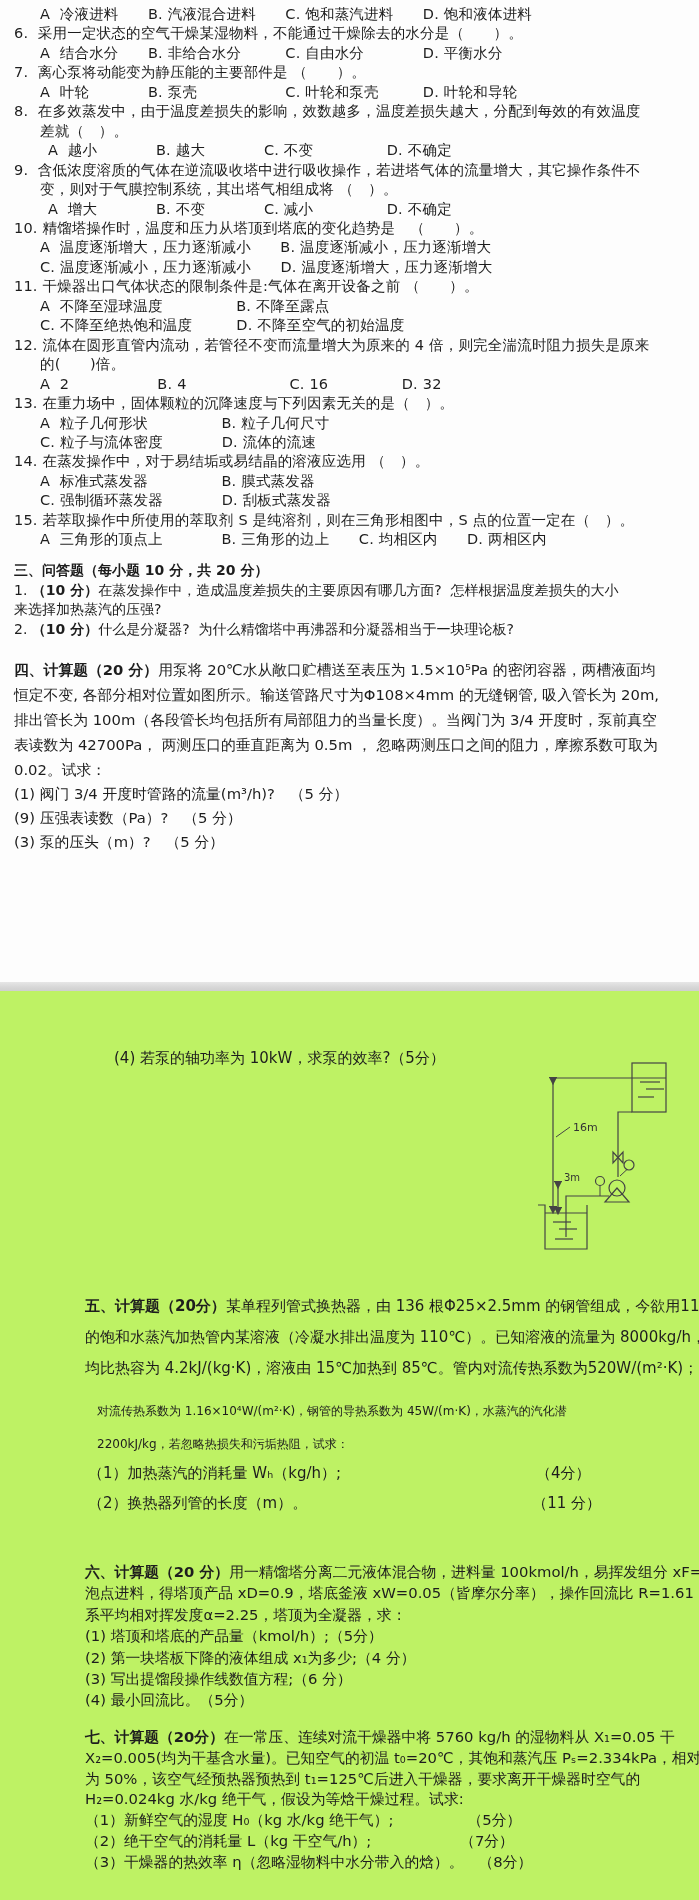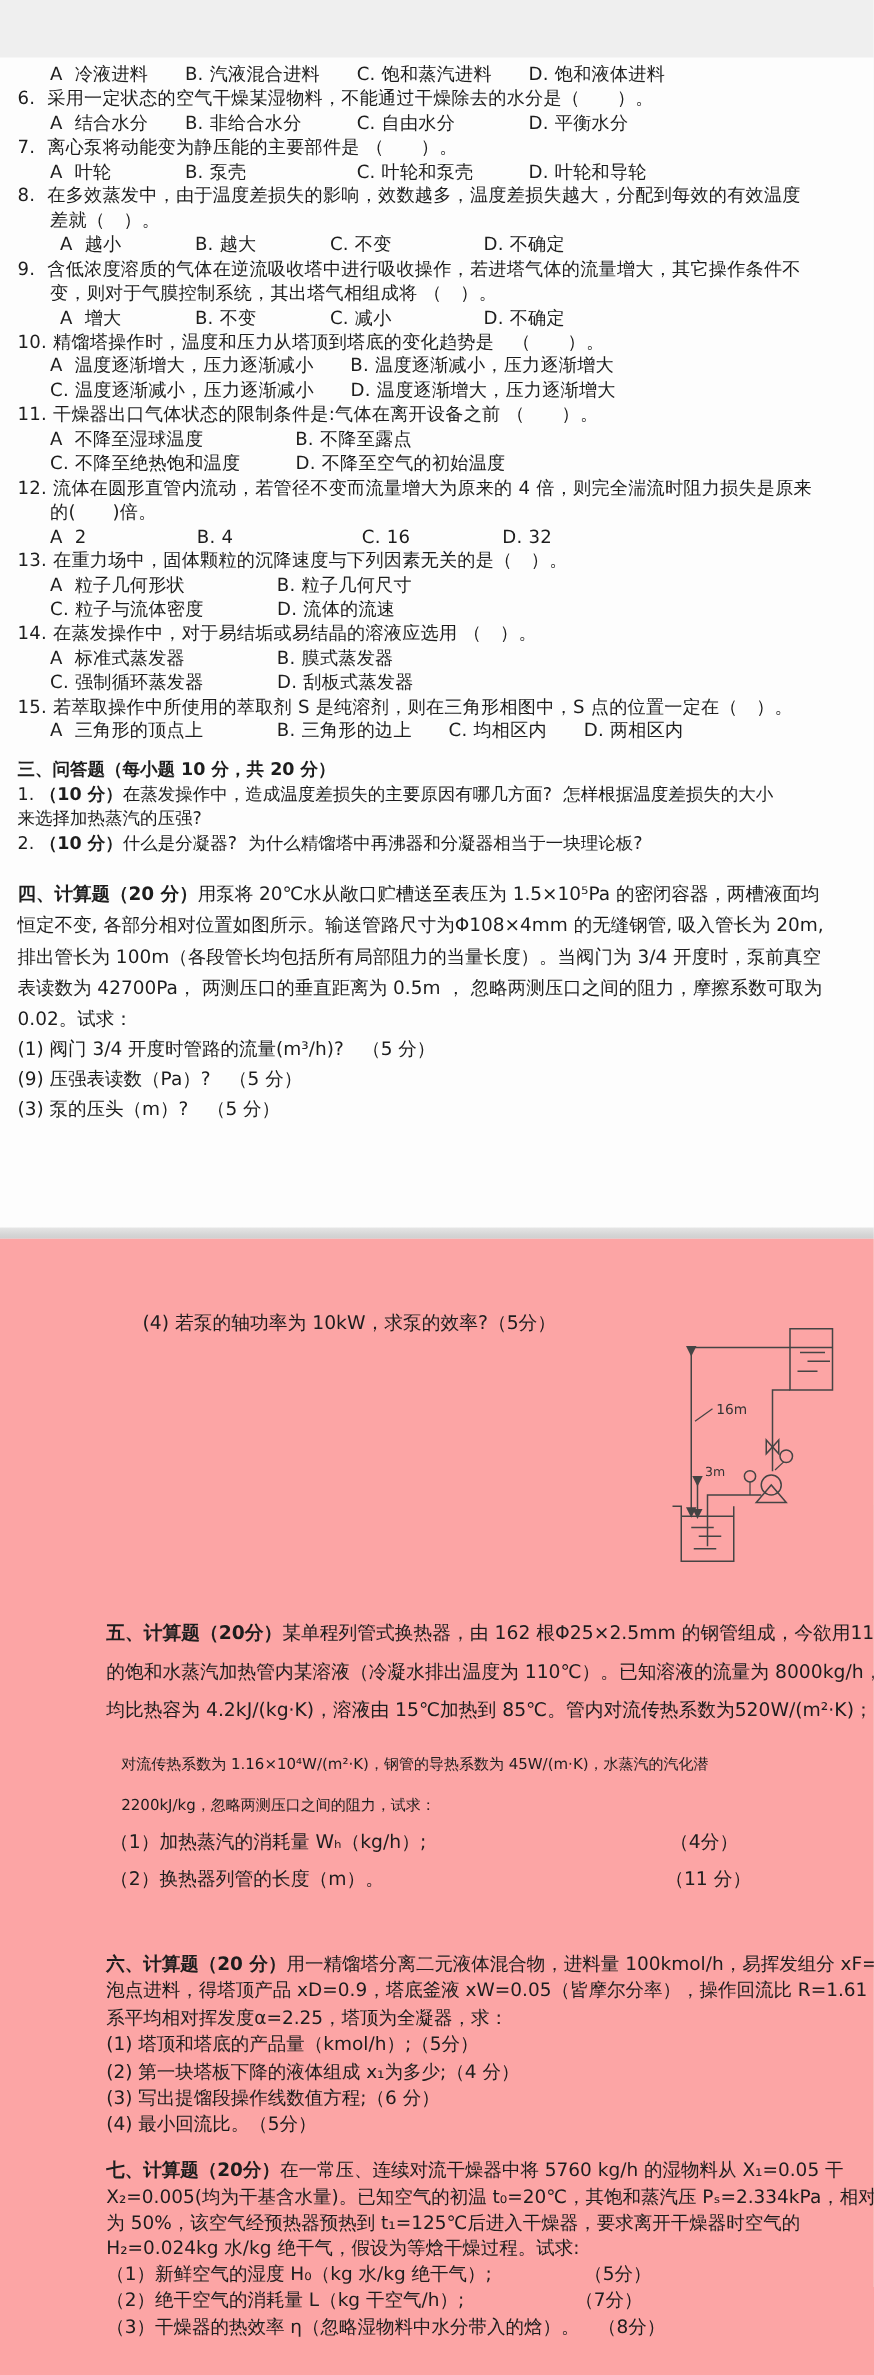--- a/index.html
+++ b/index.html
@@ -3,24 +3,24 @@
 <meta charset="utf-8">
 <style>
   html,body{margin:0;padding:0;}
   body{
     width:699px;height:1900px;position:relative;
     background:#efefef;
     font-family:"DejaVu Sans","Liberation Sans",sans-serif;
     color:#1d1d1d;overflow:hidden;
   }
   .page{position:absolute;left:0;width:699px;overflow:hidden;}
-  #page1{top:0;height:1158px;background:#fdfdfd;margin-top:46px;}
+  #page1{top:0;height:1158px;background:#fdfdfd;}
   #page-divider{position:absolute;top:982px;left:0;width:699px;height:9px;
     background:linear-gradient(#e6e6e6,#d6d6d6 60%,#cfcfcf);}
-  #page2{top:991px;height:909px;background:#fca5a5;}
+  #page2{top:991px;height:909px;background:#bef264;}
 
   .block{position:absolute;white-space:pre;}
   .line{white-space:pre;}
   .b{font-weight:bold;}
   .ind1{padding-left:26px;}
   .ind2{padding-left:34px;}
 
   #mc-block{left:14px;top:5px;font-size:14.5px;line-height:19.45px;letter-spacing:.2px;}
   #s3-block{left:14px;top:561px;font-size:14px;line-height:19.6px;}
   #s4-para{left:14px;top:657px;font-size:14.8px;line-height:25px;}
@@ -91,18 +91,18 @@
       <polyline points="12,158 12,194 54,194 54,150"></polyline>
       <line x1="12" y1="158" x2="54" y2="158"></line>
       <line x1="20" y1="167" x2="38" y2="167"></line>
       <line x1="26" y1="174" x2="44" y2="174"></line>
       <line x1="22" y1="184" x2="40" y2="184"></line>
     </g>
     <text x="40" y="76" font-size="11">16m</text>
     <text x="31" y="126" font-size="10">3m</text>
   </svg>
 
-  <div id="s5-para1" class="block"><div class="line"><span class="b">五、计算题（20分）</span><span>某单程列管式换热器，由 162 根Φ25×2.5mm 的钢管组成，今欲用11</span></div><div class="line"><span>的饱和水蒸汽加热管内某溶液（冷凝水排出温度为 110℃）。已知溶液的流量为 8000kg/h，</span></div><div class="line"><span>均比热容为 4.2kJ/(kg·K)，溶液由 15℃加热到 85℃。管内对流传热系数为520W/(m²·K)；</span></div></div>
-  <div id="s5-para2" class="block"><div class="line"><span>对流传热系数为 1.16×10⁴W/(m²·K)，钢管的导热系数为 45W/(m·K)，水蒸汽的汽化潜</span></div><div class="line"><span>2200kJ/kg，忽略两测压口之间的阻力，试求：</span></div></div>
+  <div id="s5-para1" class="block"><div class="line"><span class="b">五、计算题（20分）</span><span>某单程列管式换热器，由 136 根Φ25×2.5mm 的钢管组成，今欲用11</span></div><div class="line"><span>的饱和水蒸汽加热管内某溶液（冷凝水排出温度为 110℃）。已知溶液的流量为 8000kg/h，</span></div><div class="line"><span>均比热容为 4.2kJ/(kg·K)，溶液由 15℃加热到 85℃。管内对流传热系数为520W/(m²·K)；</span></div></div>
+  <div id="s5-para2" class="block"><div class="line"><span>对流传热系数为 1.16×10⁴W/(m²·K)，钢管的导热系数为 45W/(m·K)，水蒸汽的汽化潜</span></div><div class="line"><span>2200kJ/kg，若忽略热损失和污垢热阻，试求：</span></div></div>
   <div id="s5-items" class="block"><div class="line"><span>（1）加热蒸汽的消耗量 Wₕ（kg/h）;　　　　　　　　　　　　　（4分）</span></div><div class="line"><span>（2）换热器列管的长度（m）。　　　　　　　　　　　　　　　（11 分）</span></div></div>
   <div id="s6-block" class="block"><div class="line"><span class="b">六、计算题（20 分）</span><span>用一精馏塔分离二元液体混合物，进料量 100kmol/h，易挥发组分 xF=</span></div><div class="line"><span>泡点进料，得塔顶产品 xD=0.9，塔底釜液 xW=0.05（皆摩尔分率），操作回流比 R=1.61，</span></div><div class="line"><span>系平均相对挥发度α=2.25，塔顶为全凝器，求：</span></div><div class="line"><span>(1) 塔顶和塔底的产品量（kmol/h）;（5分）</span></div><div class="line"><span>(2) 第一块塔板下降的液体组成 x₁为多少;（4 分）</span></div><div class="line"><span>(3) 写出提馏段操作线数值方程;（6 分）</span></div><div class="line"><span>(4) 最小回流比。（5分）</span></div></div>
   <div id="s7-block" class="block"><div class="line"><span class="b">七、计算题（20分）</span><span>在一常压、连续对流干燥器中将 5760 kg/h 的湿物料从 X₁=0.05 干</span></div><div class="line"><span>X₂=0.005(均为干基含水量)。已知空气的初温 t₀=20℃，其饱和蒸汽压 Pₛ=2.334kPa，相对</span></div><div class="line"><span>为 50%，该空气经预热器预热到 t₁=125℃后进入干燥器，要求离开干燥器时空气的</span></div><div class="line"><span>H₂=0.024kg 水/kg 绝干气，假设为等焓干燥过程。试求:</span></div><div class="line"><span>（1）新鲜空气的湿度 H₀（kg 水/kg 绝干气）;　　　　　（5分）</span></div><div class="line"><span>（2）绝干空气的消耗量 L（kg 干空气/h）;　　　　　　（7分）</span></div><div class="line"><span>（3）干燥器的热效率 η（忽略湿物料中水分带入的焓）。　（8分）</span></div></div>
 </div>
 
 </body></html>

